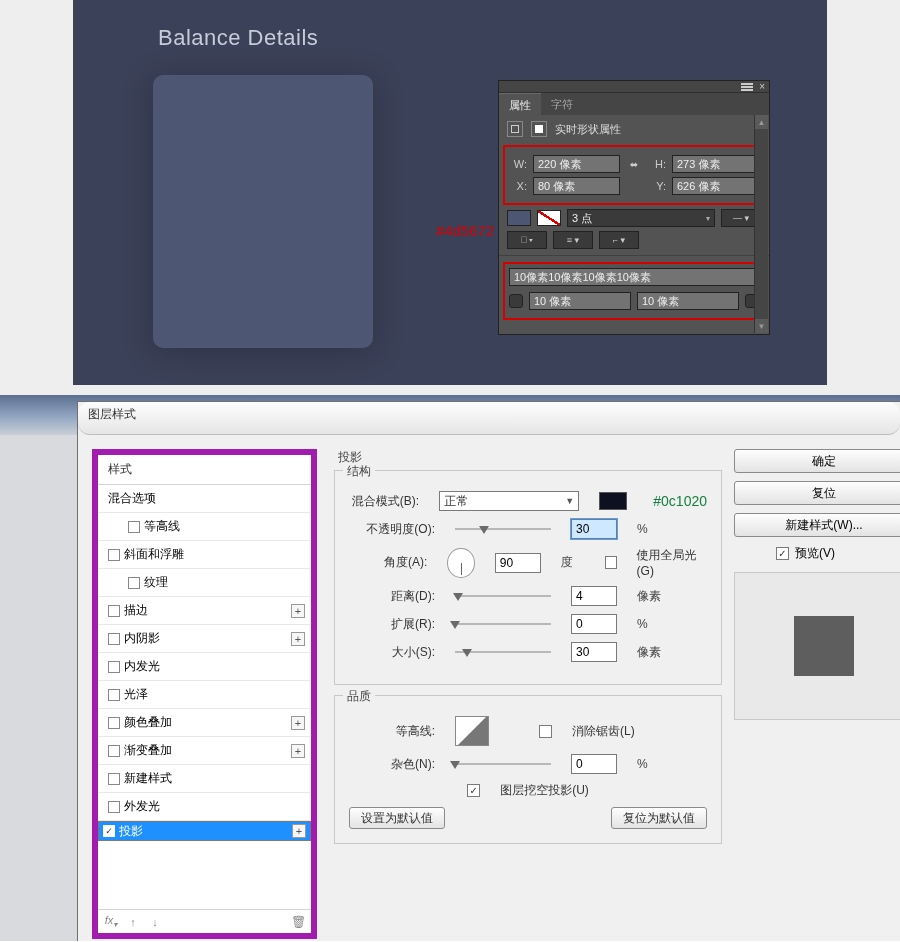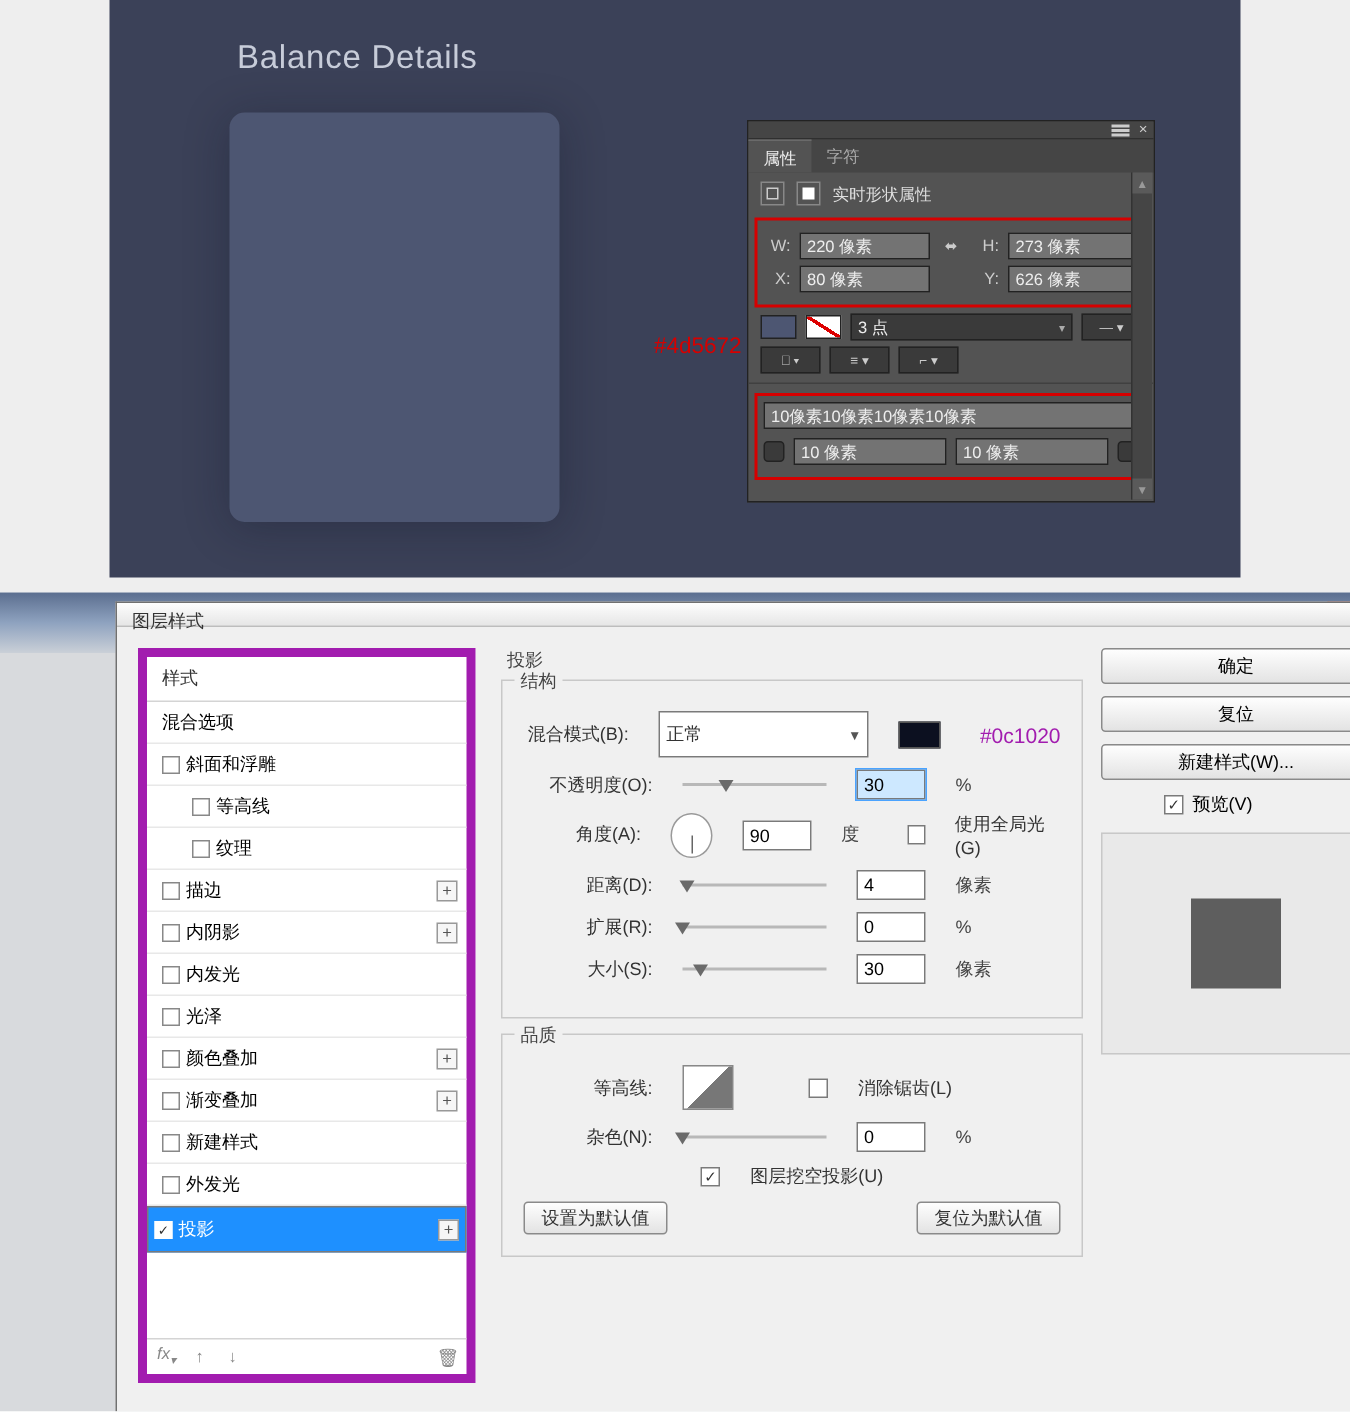--- a/index.html
+++ b/index.html
@@ -72,23 +72,23 @@
               overflow:hidden; }
   
   .win-close { position:absolute; right:0; top:6px; width:15px; height:22px;
                background:#c84f4a; border:1px solid #904038; border-right:none;
                display:flex; align-items:center; justify-content:center;
                color:#fff; font-size:11px; }
 
   .dlg { position:absolute; left:77px; top:6px; right:0; bottom:0;
          background:#f0f0f0; border:1px solid #707070; border-right:none;
          border-bottom:none; }
-  .dlg-title { height:16px; background:linear-gradient(#fdfdfd,#e6e6e6);
+  .dlg-title { height:33px; background:linear-gradient(#fdfdfd,#e6e6e6);
                border-bottom:1px solid #bdbdbd; padding:4px 10px; font-size:12px;
-               color:#333; }
+               color:#333;border-radius:12px; }
   .dlg-body { position:relative; padding:14px 0 0 14px; height:calc(100% - 24px); }
 
   
   .styles { width:225px; height:490px; background:#fff; border:6px solid #a21caf;
             display:flex; flex-direction:column; font-size:12px; }
   .st-head { padding:6px 10px; border-bottom:1px solid #d4d4d4; color:#333; }
   .st-row { display:flex; align-items:center; padding:5px 6px 5px 10px;
             border-bottom:1px solid #e8e8e8; gap:4px; }
   .st-row.indent { padding-left:30px; }
   .st-row.sel { background:#1e90ff; color:#fff; }
@@ -109,27 +109,27 @@
 
   
   .center { position:absolute; left:256px; top:14px; width:388px; font-size:12px;
             color:#333; }
   .grp { border:1px solid #c8c8c8; margin:0 0 10px 0; padding:12px 14px 14px;
          position:relative; background:#f0f0f0; }
   .grp > .legend { position:absolute; top:-8px; left:8px; background:#f0f0f0;
                    padding:0 4px; font-size:12px; color:#444; }
   .frow { display:flex; align-items:center; gap:20px; margin:8px 0; }
   .flab { width:86px; text-align:right; }
-  .sel { flex:0 0 140px; height:31px; background:#fff;
+  .sel { flex:0 0 140px; height:20px; background:#fff;
          border:1px solid #7a7a7a; font-size:12px; padding:0 4px;
          display:flex; align-items:center; justify-content:space-between; }
   .sel .car { font-size:9px; color:#555; }
   .color-chip { width:34px; height:18px; background:#0c1020;
                 border:1px solid #555; }
-  .redtxt { color:#a21caf; margin-left:6px; font-size:14px; }
+  .redtxt { color:#15803d; margin-left:6px; font-size:14px; }
   .slider { flex:0 0 96px; height:14px; position:relative; }
   .slider .track { position:absolute; left:0; right:0; top:50%; height:2px;
                    background:#b8b8b8; transform:translateY(-50%); }
   .slider .thumb { position:absolute; top:50%; width:0; height:0;
                    transform:translate(-50%,-3px);
                    border-left:5px solid transparent;
                    border-right:5px solid transparent;
                    border-top:8px solid #6a6a6a; }
   .numfield { width:46px; height:20px; background:#fff; border:1px solid #7a7a7a;
               font-size:12px; padding:0 4px; text-align:left; }
@@ -253,27 +253,27 @@
   <div class="dlg">
     <div class="dlg-title">图层样式</div>
     <div class="dlg-body">
 
       <div class="styles">
         <div class="st-head">样式</div>
         <div id="styles-rows">
             <div class="st-row">
               <span class="st-label">混合选项</span>
             </div>
+            <div class="st-row indent">
+              <span class="st-chk"></span>
+              <span class="st-label">等高线</span>
+            </div>
             <div class="st-row">
               <span class="st-chk"></span>
               <span class="st-label">斜面和浮雕</span>
-            </div>
-            <div class="st-row indent">
-              <span class="st-chk"></span>
-              <span class="st-label">等高线</span>
             </div>
             <div class="st-row indent">
               <span class="st-chk"></span>
               <span class="st-label">纹理</span>
             </div>
             <div class="st-row">
               <span class="st-chk"></span>
               <span class="st-label">描边</span>
               <span class="st-add">+</span>
             </div>

